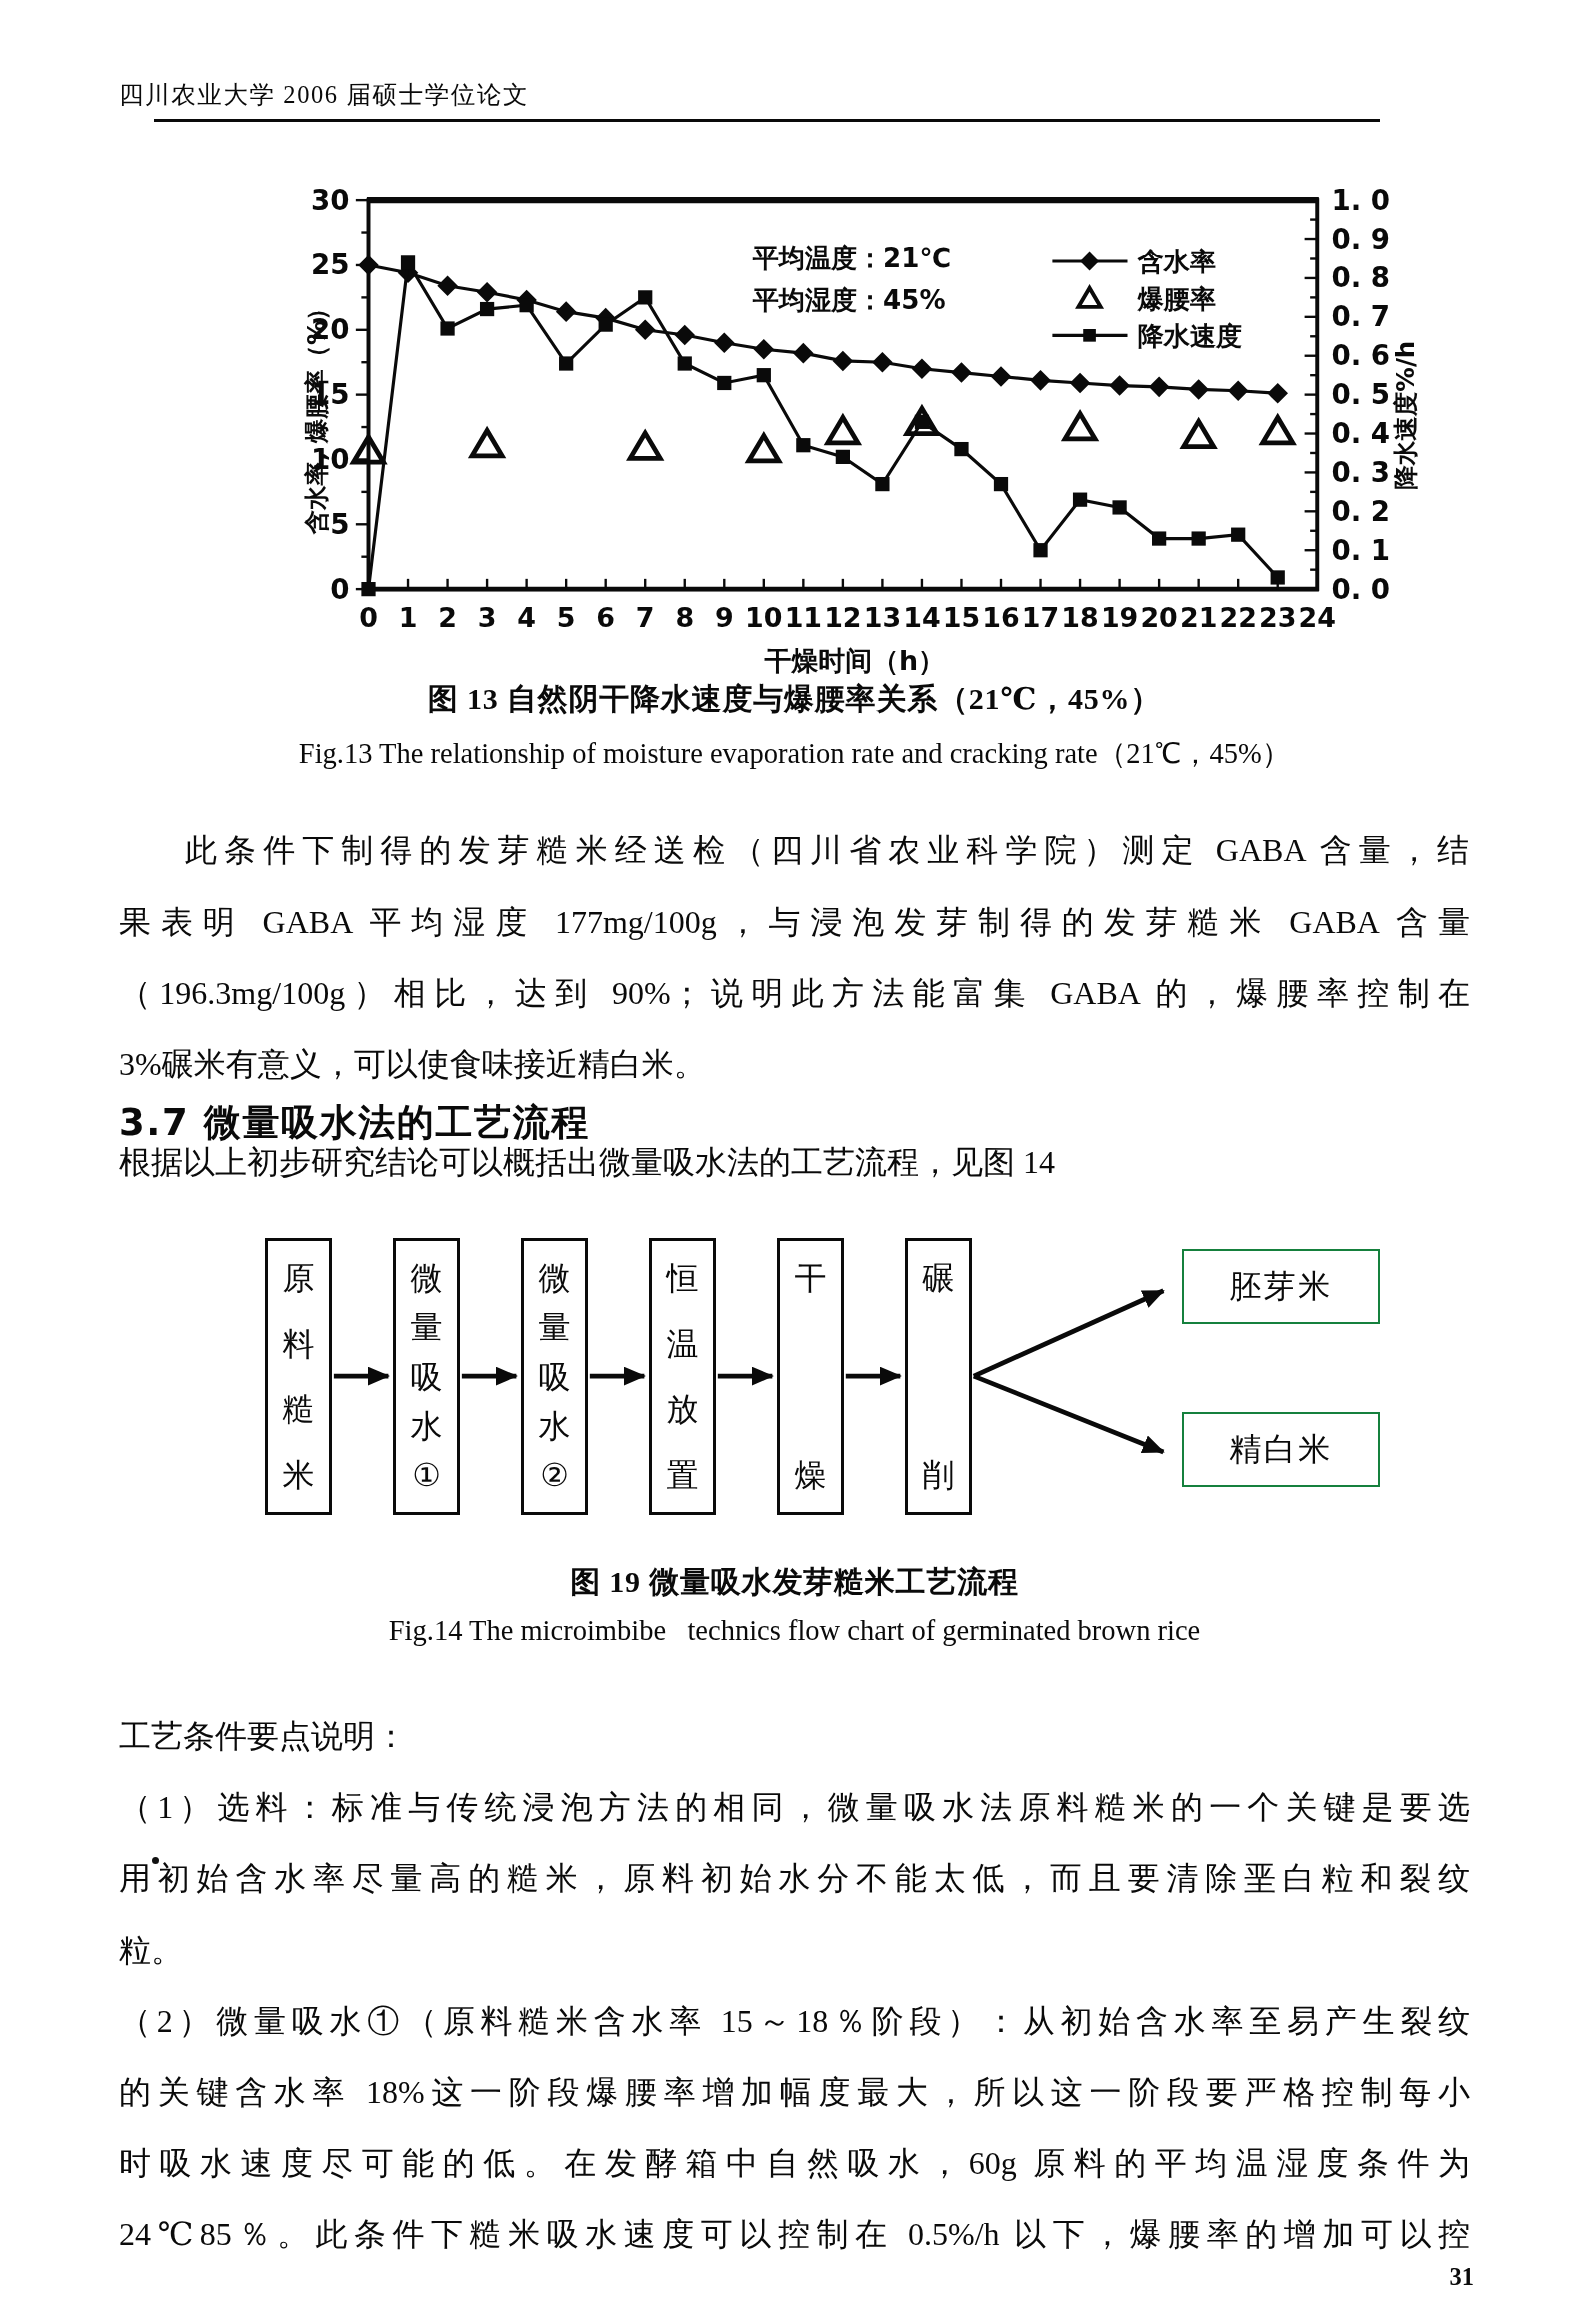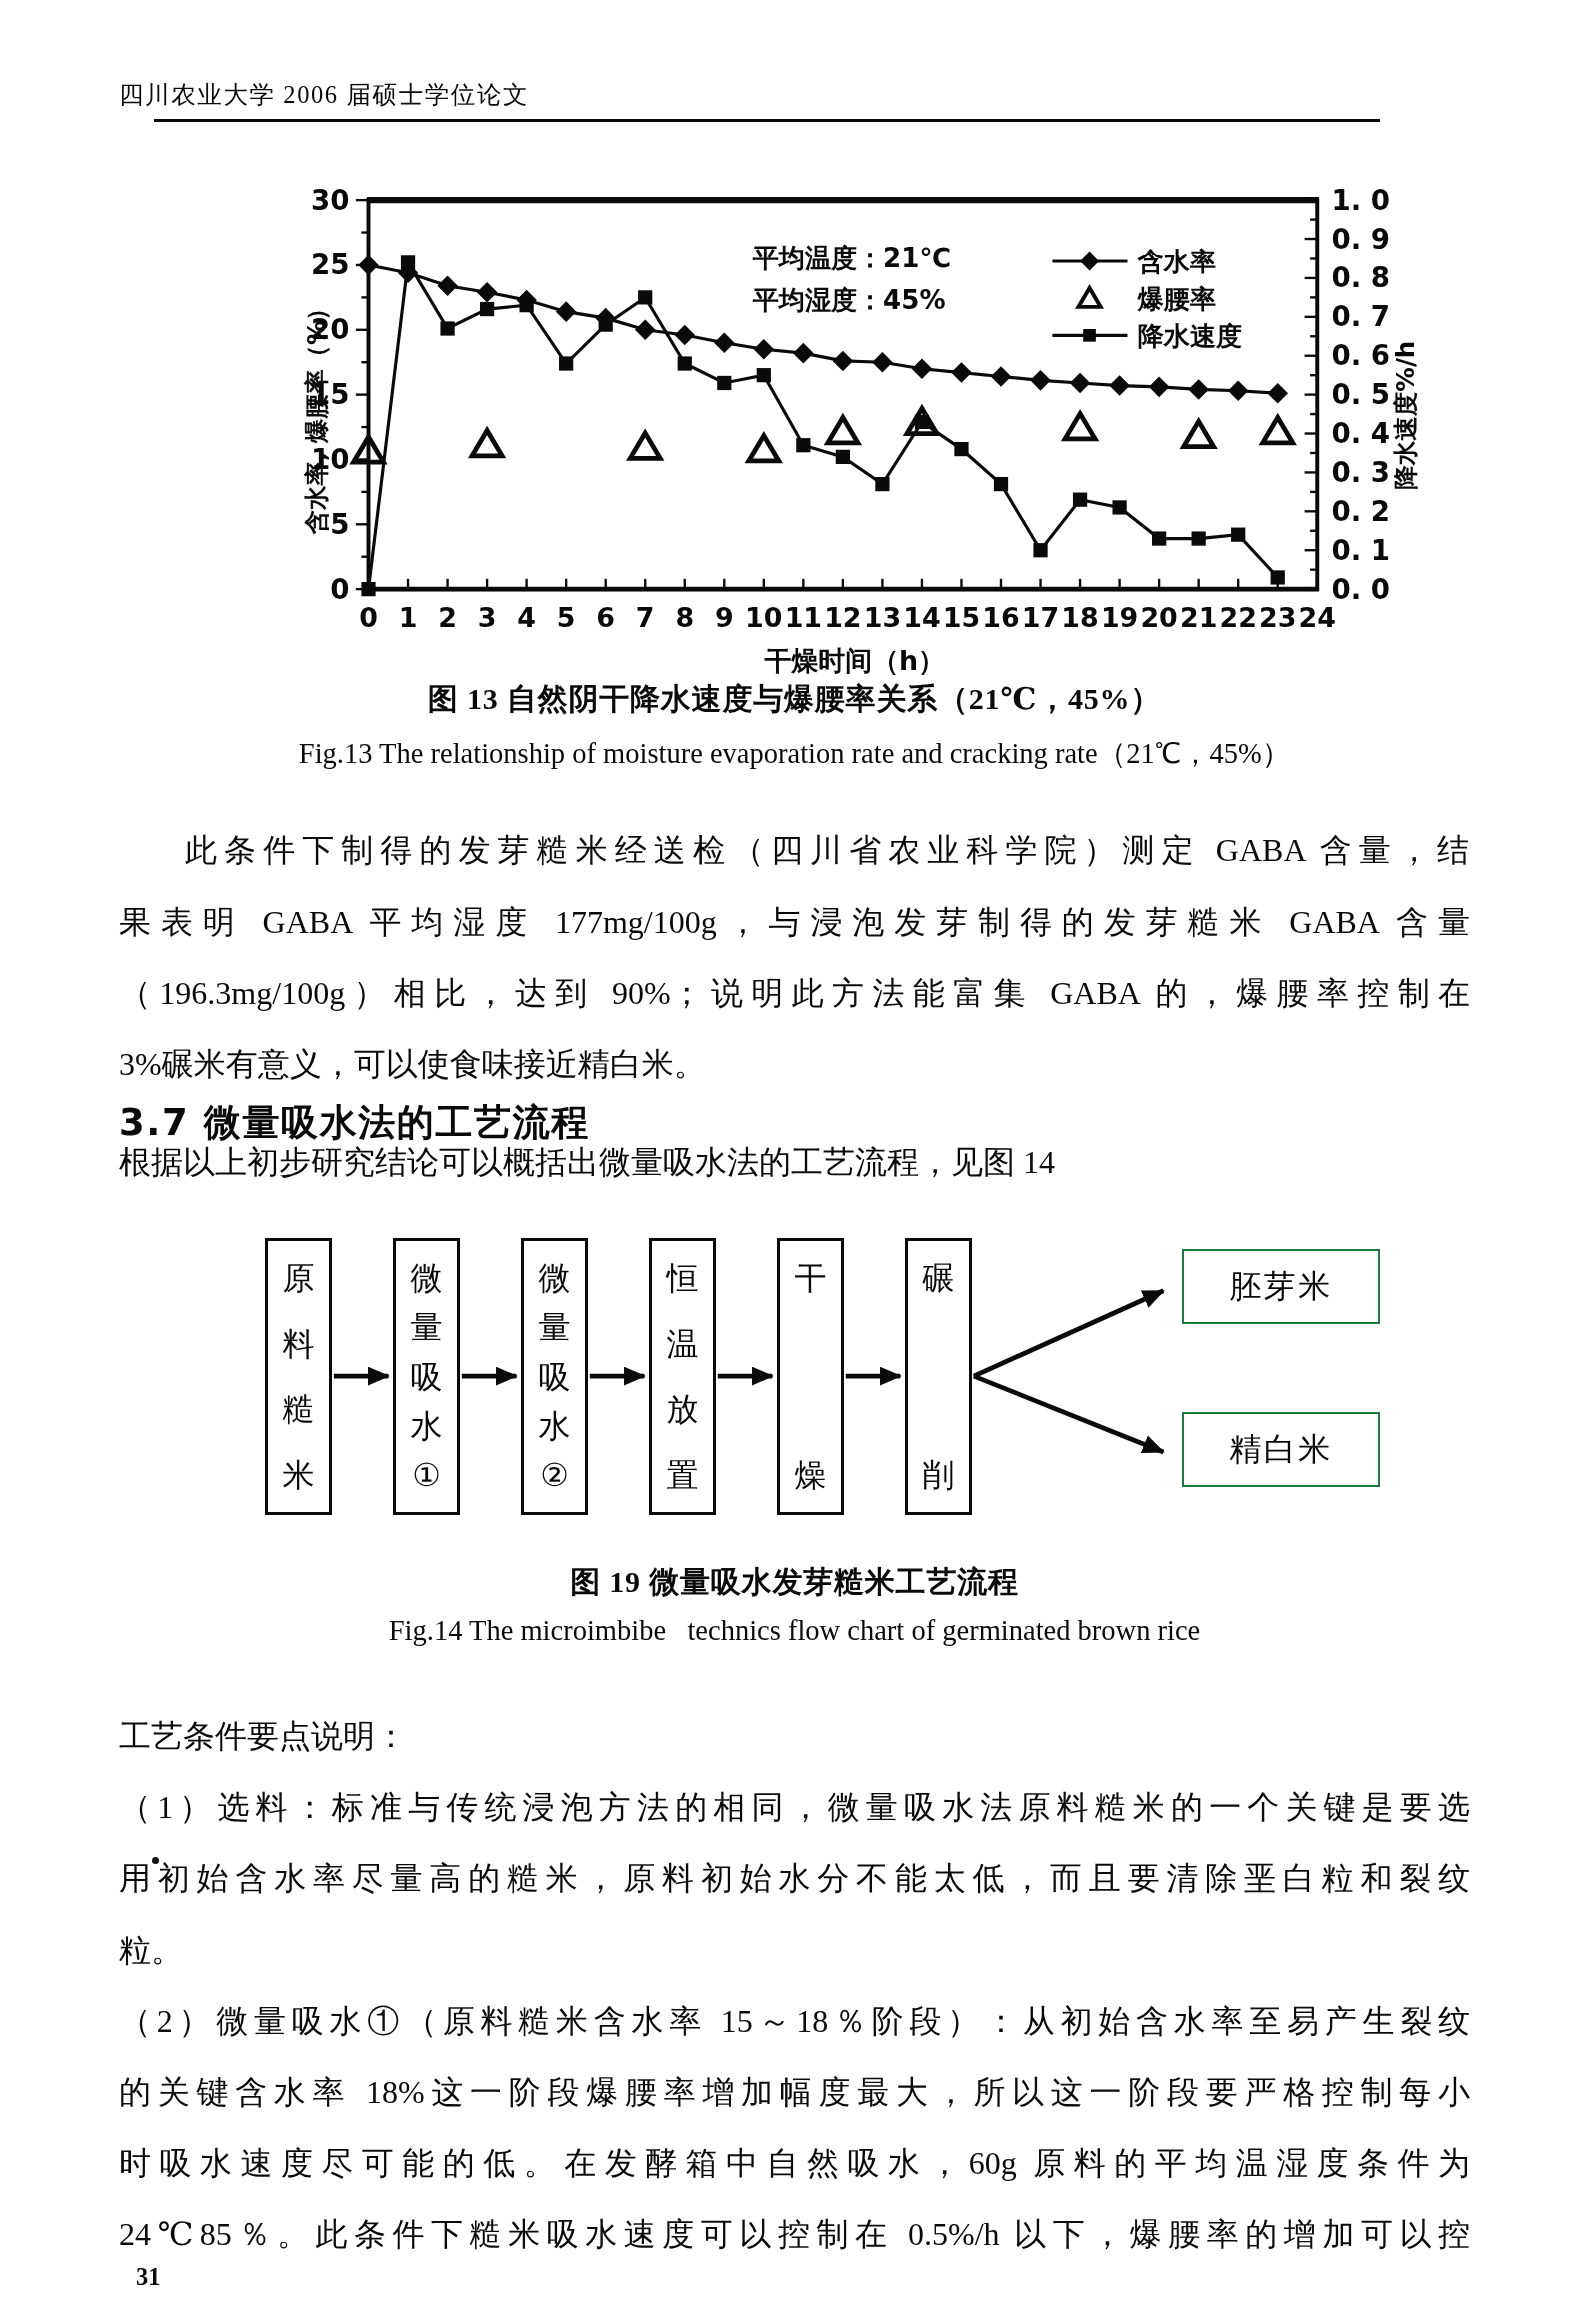--- a/index.html
+++ b/index.html
@@ -27,21 +27,21 @@
   .fbox{
     position:absolute;top:1238px;width:67px;height:277px;border:3.2px solid #0a0a0a;box-sizing:border-box;
     display:flex;flex-direction:column;justify-content:space-between;align-items:center;
     padding:20.6px 0;font-size:32px;background:#fff;
   }
   .fbox span{display:block;line-height:1;}
   .obox{
     position:absolute;left:1170px;width:198px;height:75px;border:2px solid #15803d;box-sizing:border-box;
     display:flex;align-items:center;justify-content:center;font-size:32px;letter-spacing:2.4px;background:#fff;margin-left:12px;
   }
-  .pagenum{top:2263px;left:136px;width:1351px;text-align:left;font-size:24.5px;font-weight:bold;}
+  .pagenum{top:2263px;left:123px;width:1351px;text-align:right;font-size:24.5px;font-weight:bold;}
   .stray-dot{top:1857px;left:152px;width:7.1px;height:7.1px;border-radius:50%;background:#111;}
 </style>
 </head>
 <body>
 
 <div>
 
   <div class="abs header">四川农业大学 2006 届硕士学位论文</div>
   <div class="abs header-rule"></div>
 

